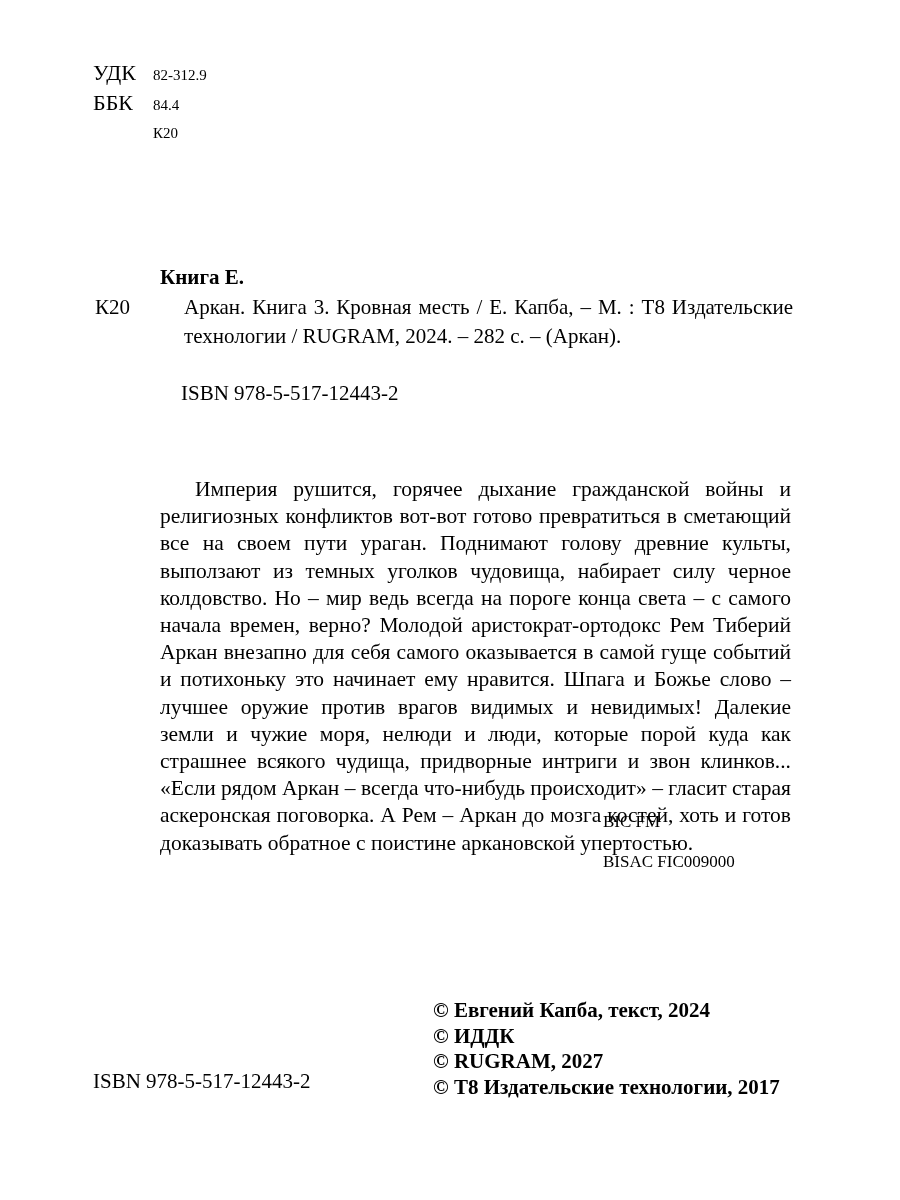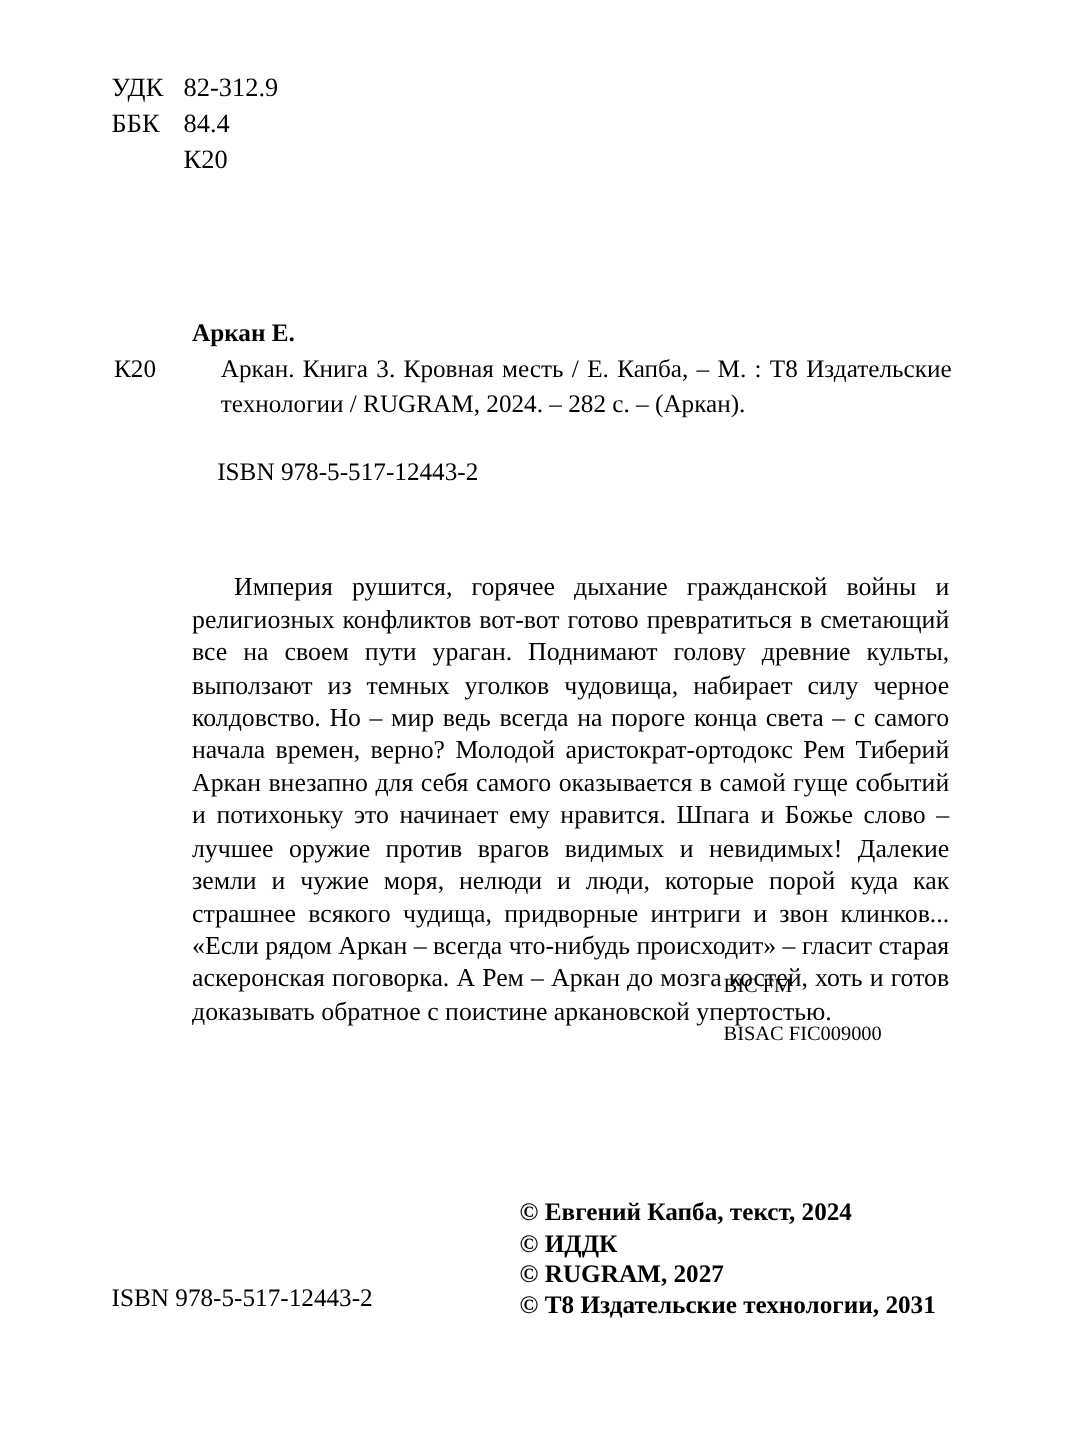--- a/index.html
+++ b/index.html
@@ -35,21 +35,21 @@
     align-items: baseline;
     height: 30px;
   }
   .class-label {
     width: 60px;
     font-size: 22px;
     line-height: 30px;
     white-space: nowrap;
   }
   .class-value {
-    font-size: 22px;
+    font-size: 15px;
     line-height: 30px;
     white-space: nowrap;
   }
 
   
   .biblio {
     position: absolute;
     left: 93px;
     top: 263px;
     width: 700px;
@@ -154,37 +154,37 @@
       <span class="class-label">ББК</span>
       <span class="class-value">84.4</span>
     </div>
     <div class="class-row">
       <span class="class-label"></span>
       <span class="class-value">К20</span>
     </div>
   </div>
 
   <div class="biblio">
-    <div class="biblio-author">Аркан Е.</div>
+    <div class="biblio-author">Книга Е.</div>
     <div class="biblio-entry">
       <span class="biblio-marker">К20</span>
       <div class="biblio-text">Аркан. Книга 3. Кровная месть / Е. Капба, – М. : Т8 Издательские технологии / RUGRAM, 2024. – 282 с. – (Аркан).</div>
     </div>
     <div class="biblio-isbn">ISBN 978-5-517-12443-2</div>
   </div>
 
   <div class="annotation">Империя рушится, горячее дыхание гражданской войны и религиозных конфликтов вот-вот готово превратиться в сметающий все на своем пути ураган. Поднимают голову древние культы, выползают из темных уголков чудовища, набирает силу черное колдовство. Но – мир ведь всегда на пороге конца света – с самого начала времен, верно? Молодой аристократ-ортодокс Рем Тиберий Аркан внезапно для себя самого оказывается в самой гуще событий и потихоньку это начинает ему нравится. Шпага и Божье слово – лучшее оружие против врагов видимых и невидимых! Далекие земли и чужие моря, нелюди и люди, которые порой куда как страшнее всякого чудища, придворные интриги и звон клинков... «Если рядом Аркан – всегда что-нибудь происходит» – гласит старая аскеронская поговорка. А Рем – Аркан до мозга костей, хоть и готов доказывать обратное с поистине аркановской упертостью.</div>
 
   <div class="codes">
     <div class="codes-line">BIC FM</div>
     <div class="codes-line">BISAC FIC009000</div>
   </div>
 
   <div class="copyright">
     <div class="copyright-line">© Евгений Капба, текст, 2024</div>
     <div class="copyright-line">© ИДДК</div>
     <div class="copyright-line">© RUGRAM, 2027</div>
-    <div class="copyright-line">© Т8 Издательские технологии, 2031</div>
+    <div class="copyright-line">© Т8 Издательские технологии, 2017</div>
   </div>
 
   <div class="footer-isbn">ISBN 978-5-517-12443-2</div>
 
 </div>
 
 </body></html>

